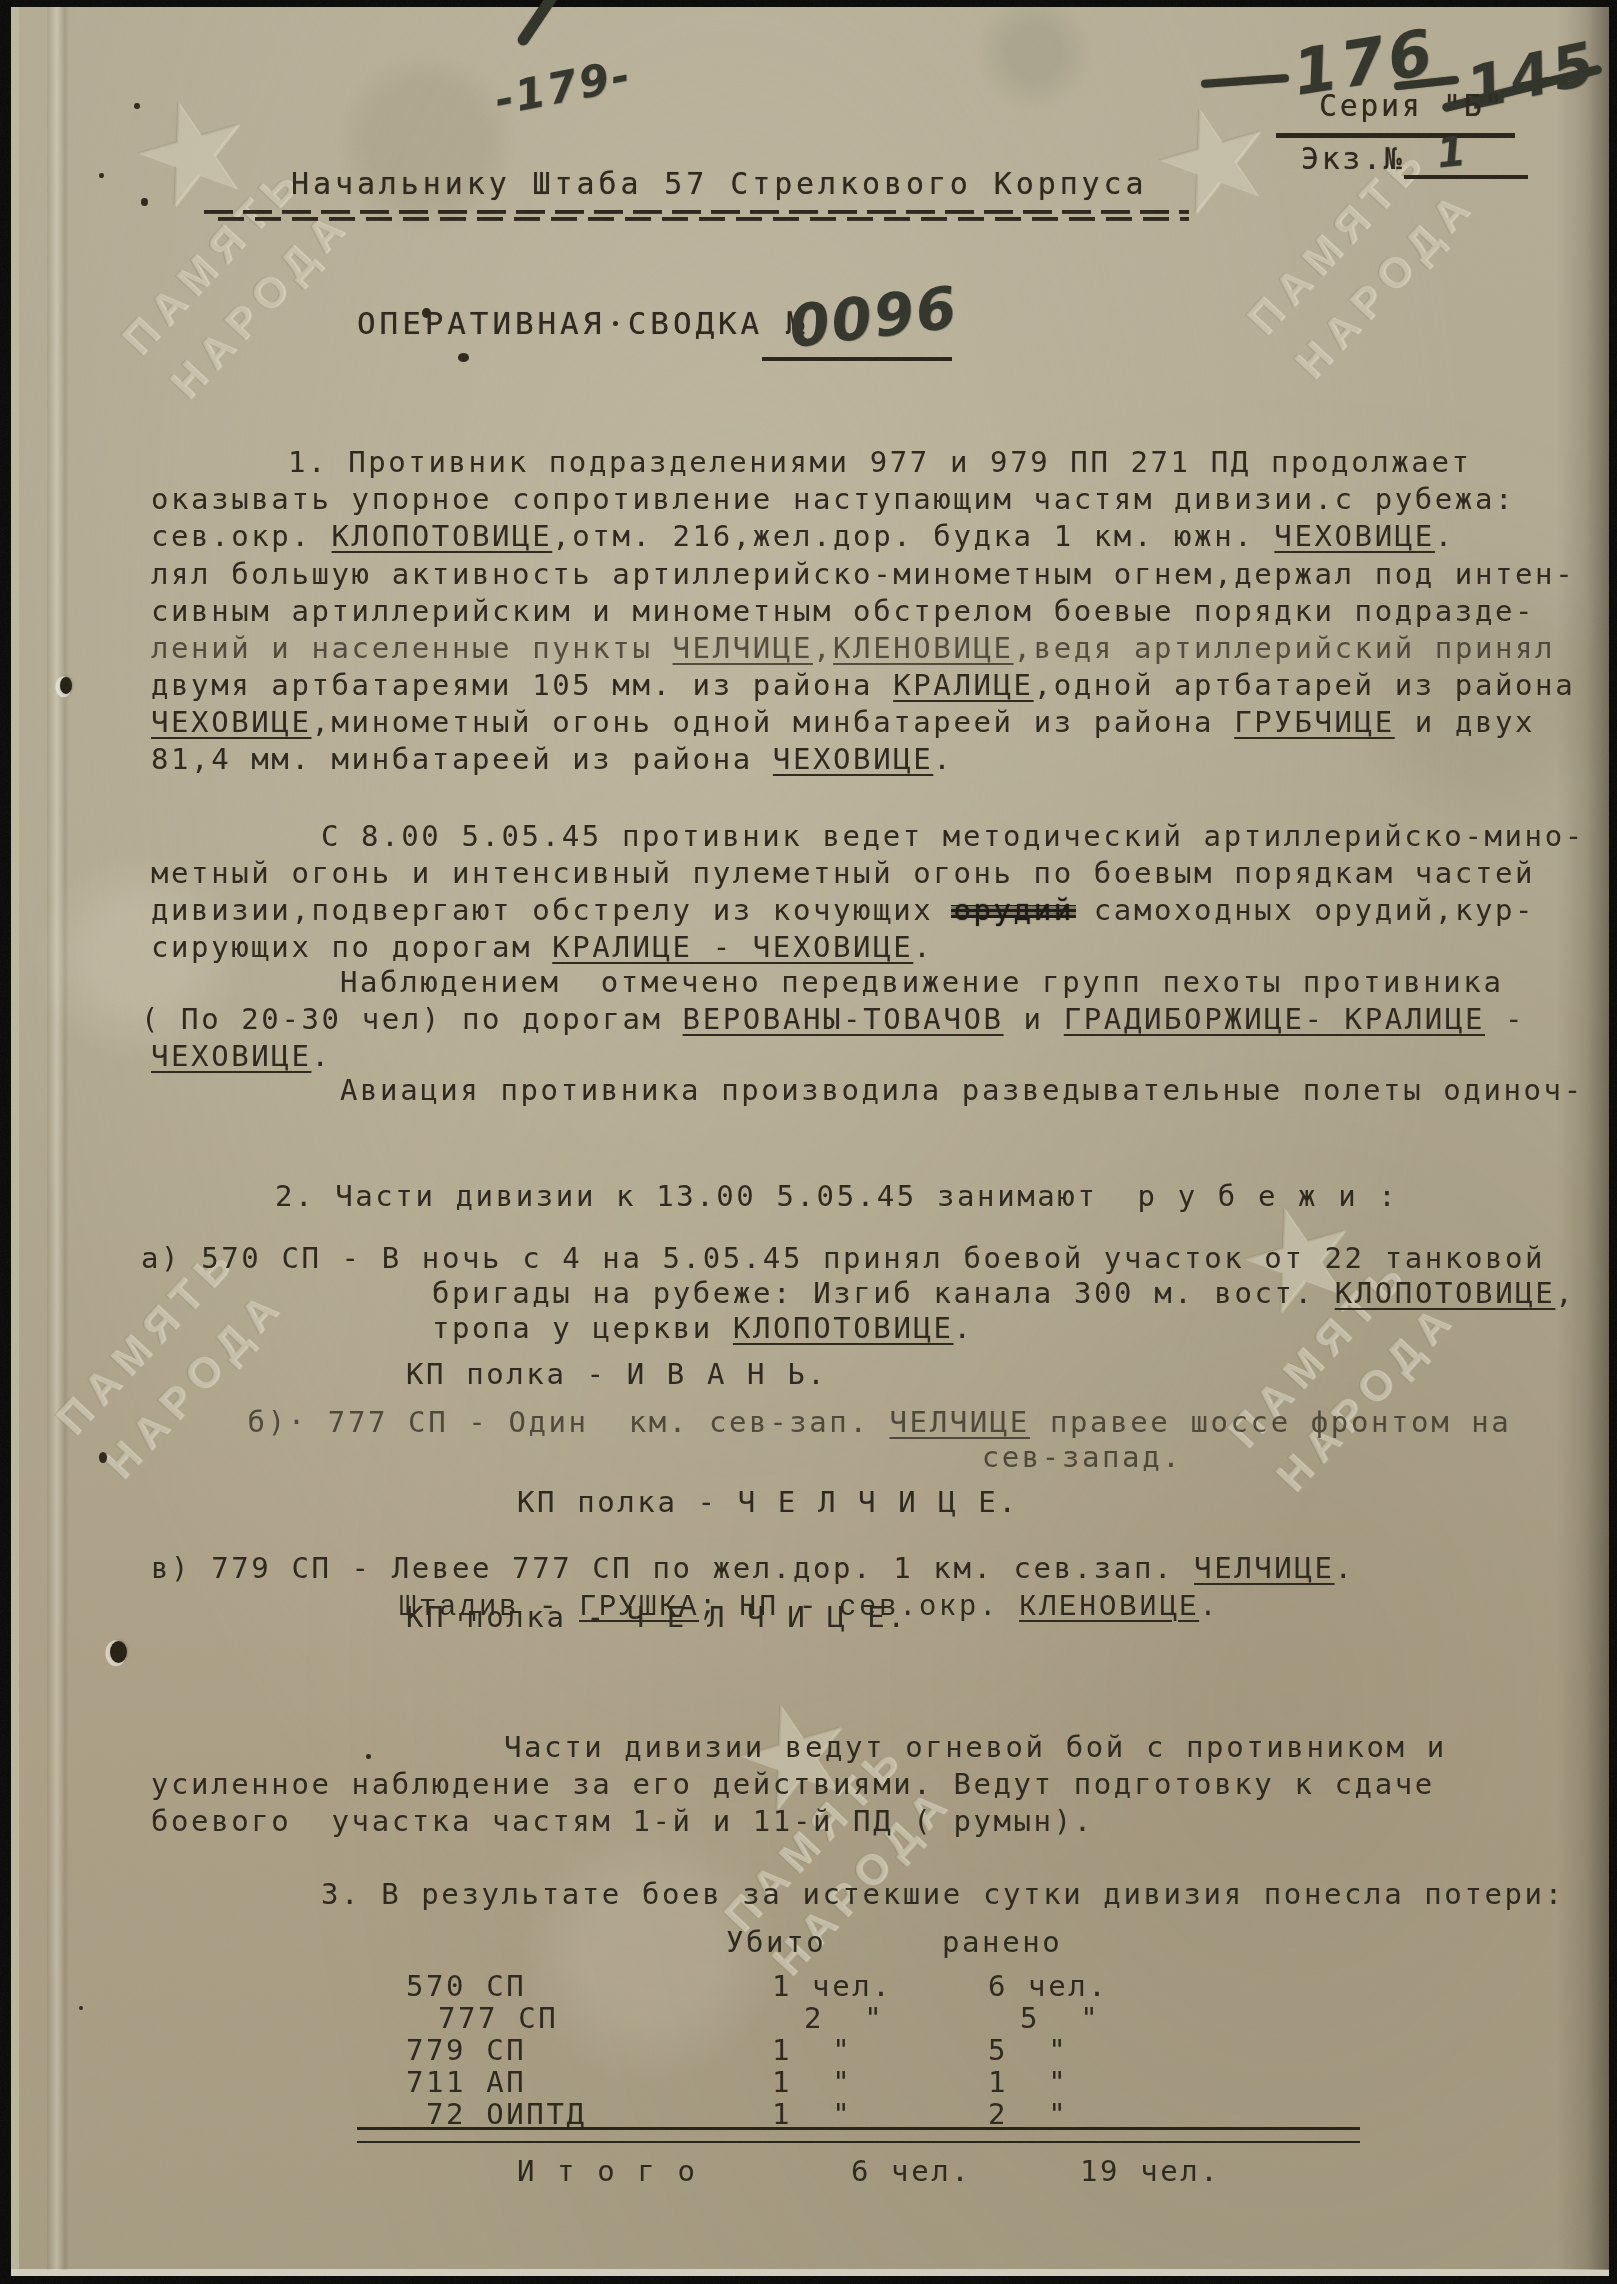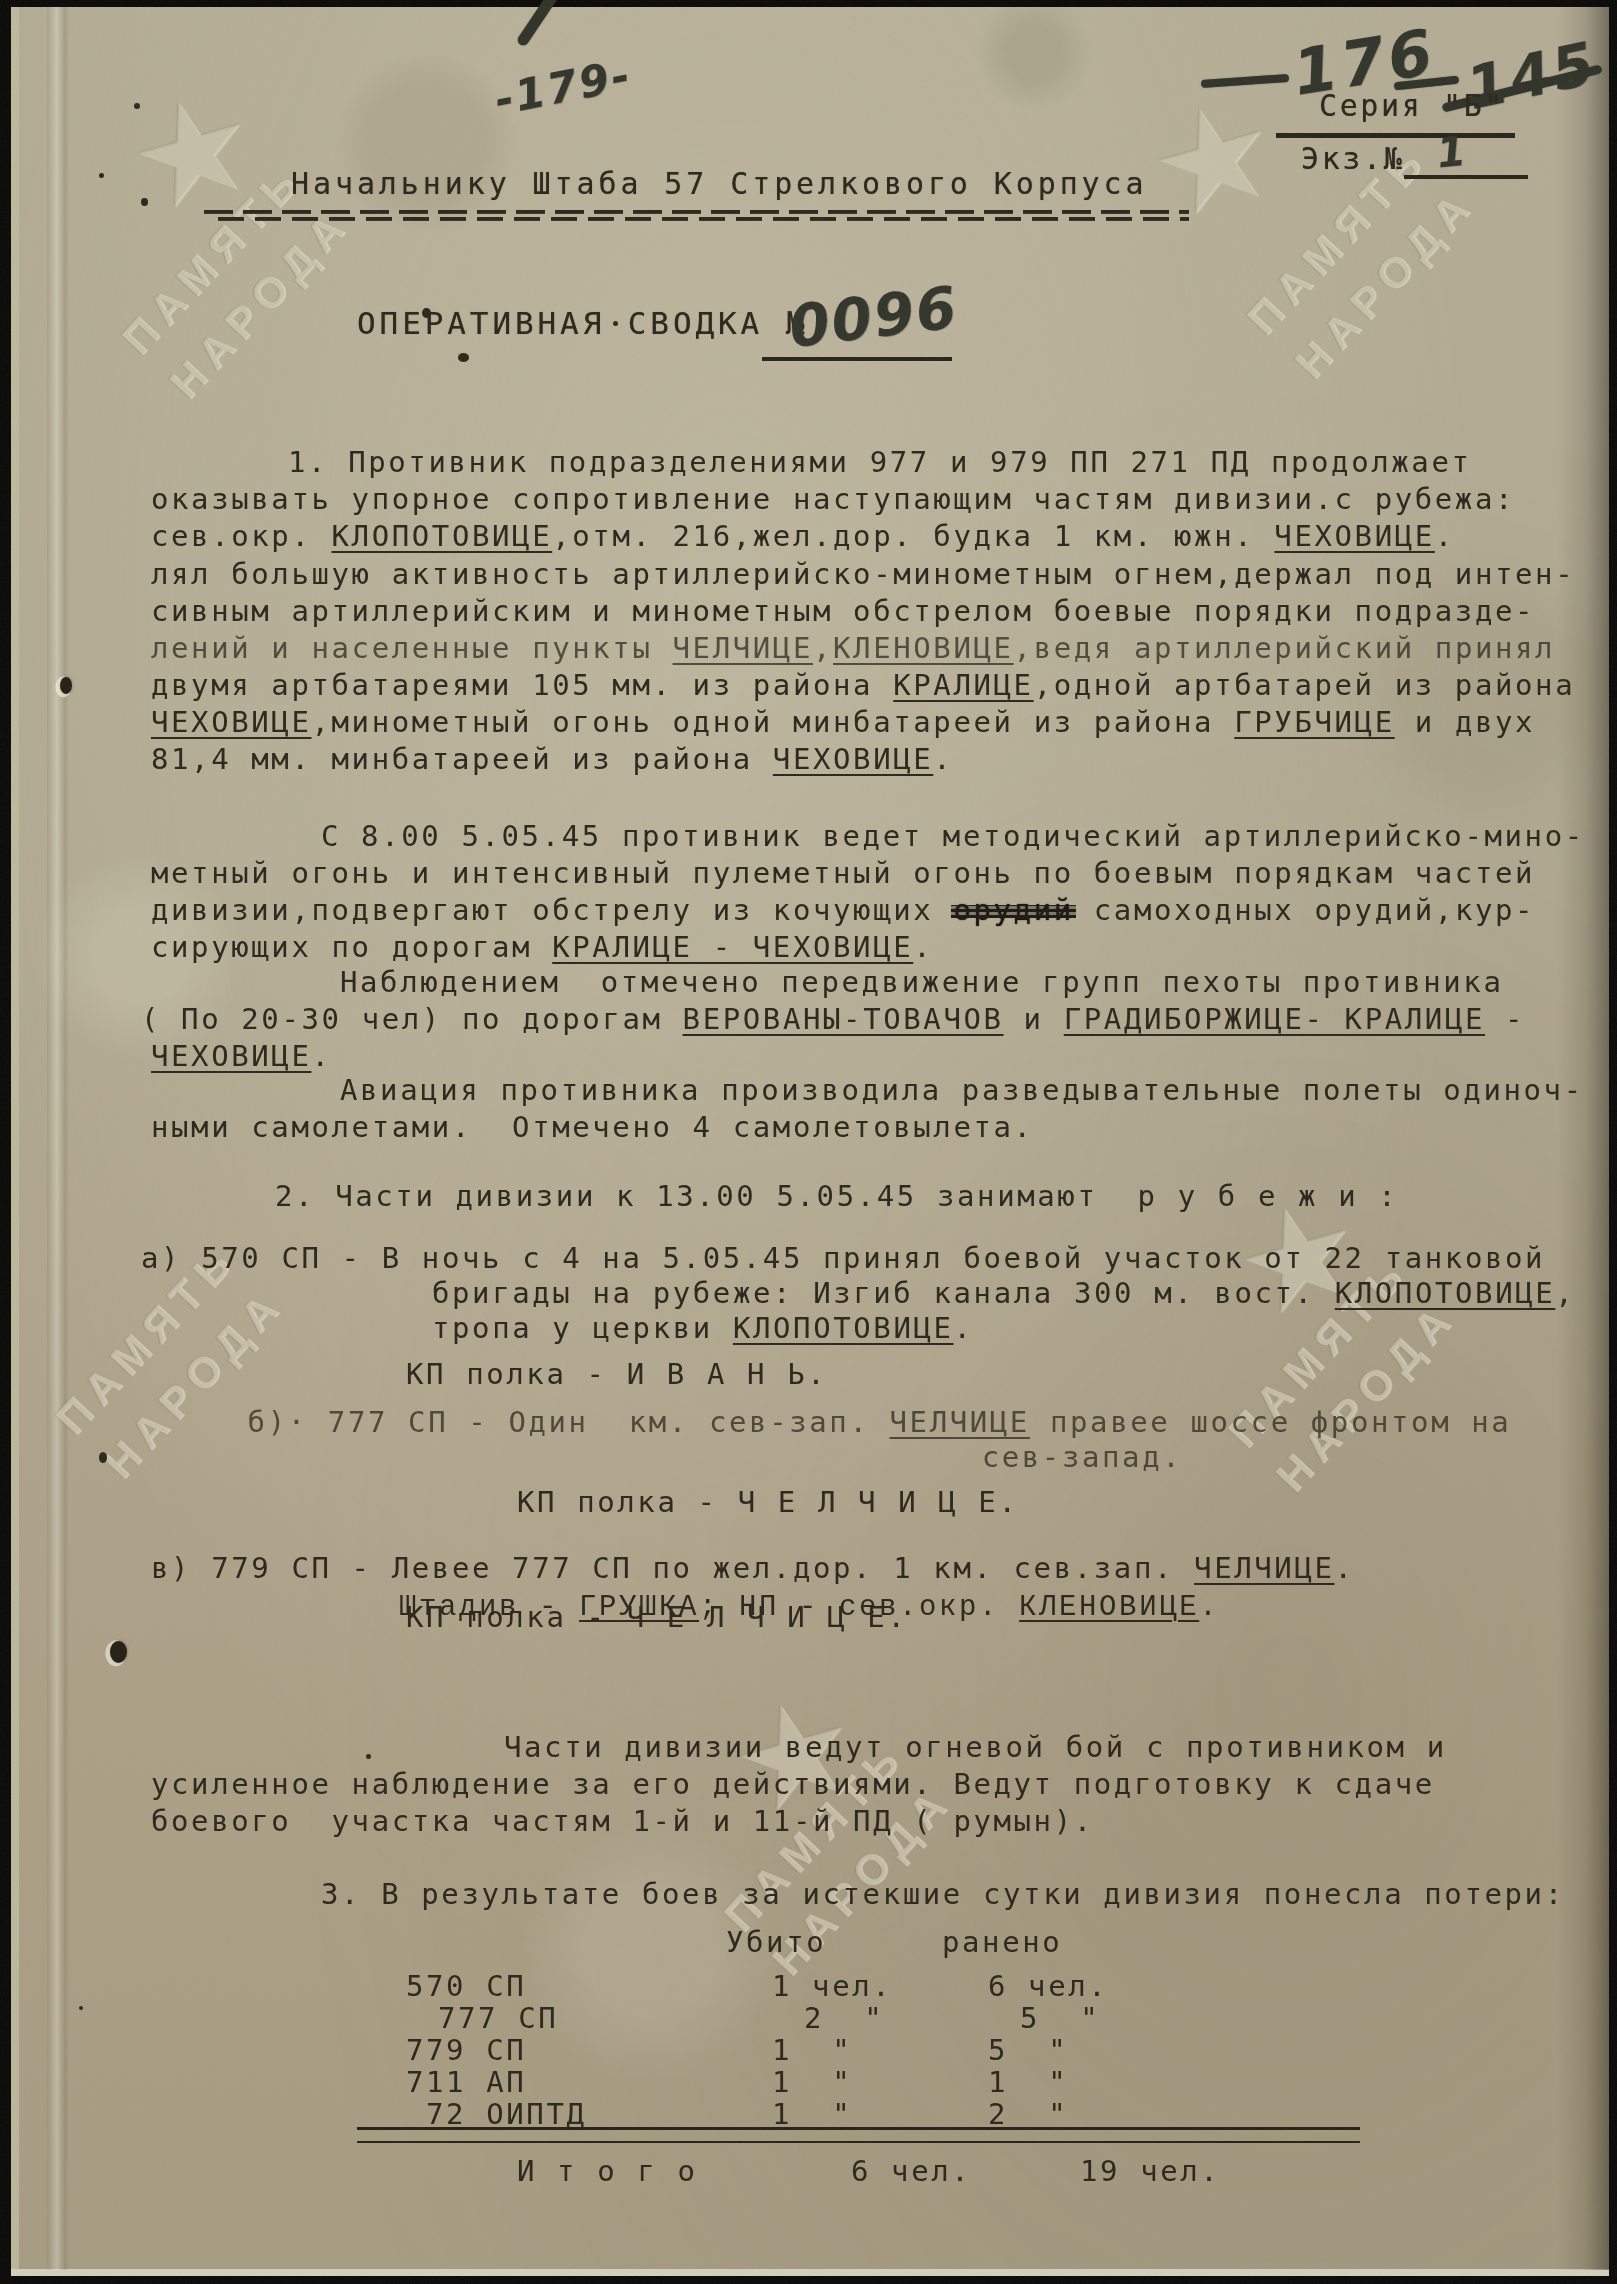--- a/index.html
+++ b/index.html
@@ -122,21 +122,20 @@
         <div class="line" style="margin-left: 151px;"><span>дивизии,подвергают обстрелу из кочующих </span><span class="xx">орудий</span><span> самоходных орудий,кур-</span></div>
         <div class="line" style="margin-left: 151px;"><span>сирующих по дорогам </span><span class="u">КРАЛИЦЕ - ЧЕХОВИЦЕ</span><span>.</span></div>
       </div>
       <div class="block" style="top: 964px;">
         <div class="line" style="margin-left: 340px;"><span>Наблюдением  отмечено передвижение групп пехоты противника</span></div>
         <div class="line" style="margin-left: 141px;"><span>( По 20-30 чел) по дорогам </span><span class="u">ВЕРОВАНЫ-ТОВАЧОВ</span><span> и </span><span class="u">ГРАДИБОРЖИЦЕ- КРАЛИЦЕ</span><span> -</span></div>
         <div class="line" style="margin-left: 151px;"><span class="u">ЧЕХОВИЦЕ</span><span>.</span></div>
       </div>
       <div class="block" style="top: 1072px;">
         <div class="line" style="margin-left: 340px;"><span>Авиация противника производила разведывательные полеты одиноч-</span></div>
-        <div class="line" style="margin-left: 151px;"><span>ными самолетами.  Отмечено 4 самолетовылета.</span></div>
       </div>
       <div class="block" style="top: 1178px;">
         <div class="line" style="margin-left: 275px;"><span>2. Части дивизии к 13.00 5.05.45 занимают  р у б е ж и :</span></div>
       </div>
       <div class="block" style="top: 1241px; line-height: 35px;">
         <div class="line" style="margin-left: 141px;"><span>а) 570 СП - В ночь с 4 на 5.05.45 принял боевой участок от 22 танковой</span></div>
         <div class="line" style="margin-left: 432px;"><span>бригады на рубеже: Изгиб канала 300 м. вост. </span><span class="u">КЛОПОТОВИЦЕ</span><span>,</span></div>
         <div class="line" style="margin-left: 432px;"><span>тропа у церкви </span><span class="u">КЛОПОТОВИЦЕ</span><span>.</span></div>
       </div>
       <div class="block" style="top: 1356px;">

